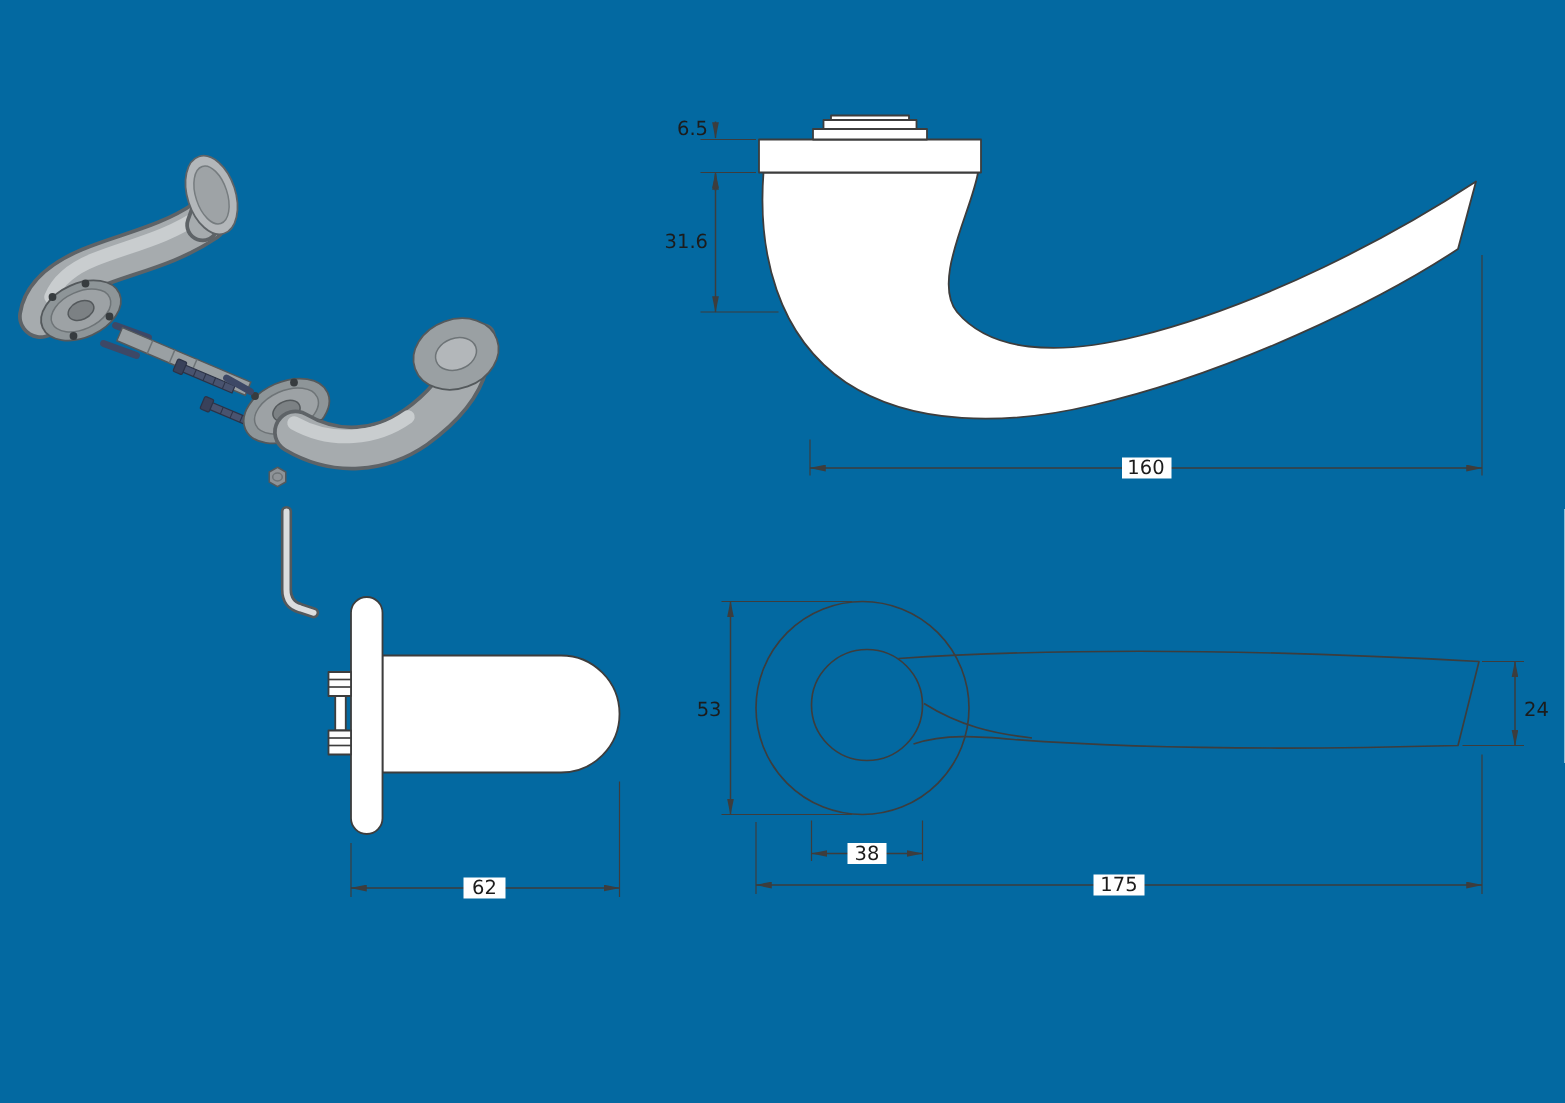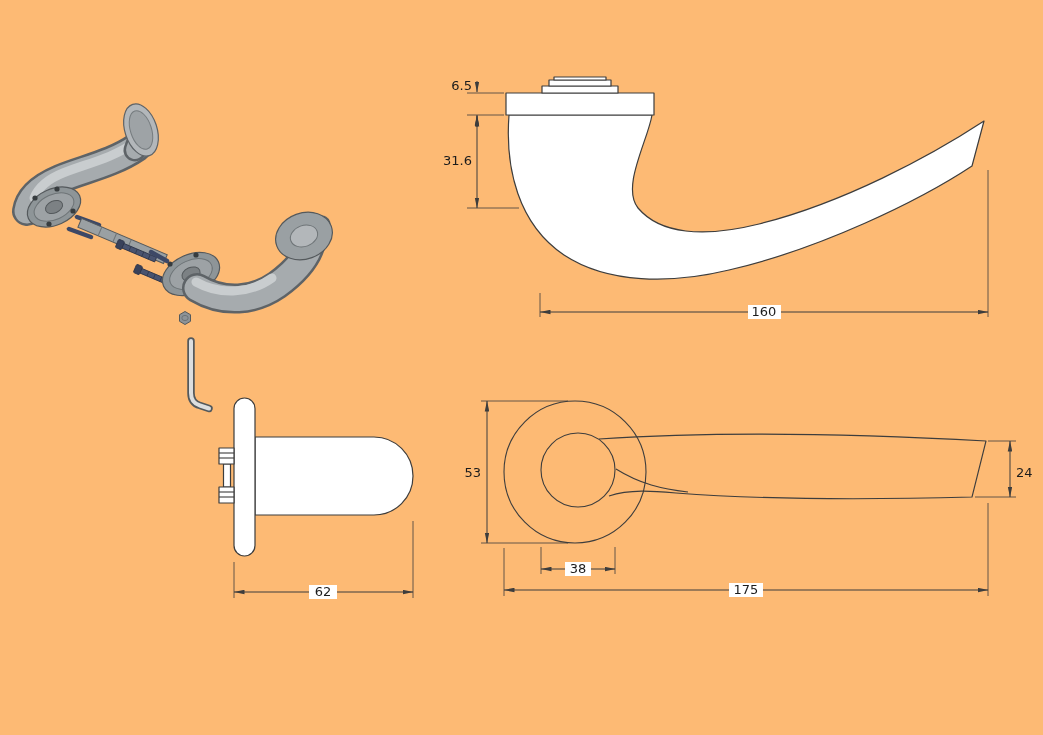--- a/index.html
+++ b/index.html
@@ -1,16 +1,16 @@
 <!DOCTYPE html>
 <html><head>
 <meta charset="utf-8">
 <style>
   html,body{margin:0;padding:0;background:#ffffff;}
-  .canvas{width:1043px;height:735px;position:relative;background:#fdba74;overflow:hidden;}
+  .canvas{width:1043px;height:735px;position:relative;background:#0369a1;overflow:hidden;}
   svg{display:block;}
   .outline{fill:#ffffff;stroke:#3d3d3d;stroke-width:1.2;stroke-linejoin:round;}
   .thin{fill:none;stroke:#3d3d3d;stroke-width:1.1;stroke-linejoin:round;}
   .dim{stroke:#3d3d3d;stroke-width:1;fill:none;}
   .ext{stroke:#3d3d3d;stroke-width:0.8;fill:none;}
   .lbl{font:13px "DejaVu Sans","Liberation Sans",sans-serif;fill:#1c1c1c;}
   .lblbg{fill:#ffffff;}
   .tube-out{fill:none;stroke:#5e6367;stroke-linecap:round;stroke-linejoin:round;}
   .tube-mid{fill:none;stroke:#a6abae;stroke-linecap:round;stroke-linejoin:round;}
   .tube-hi{fill:none;stroke:#c9cdcf;stroke-linecap:round;stroke-linejoin:round;}

